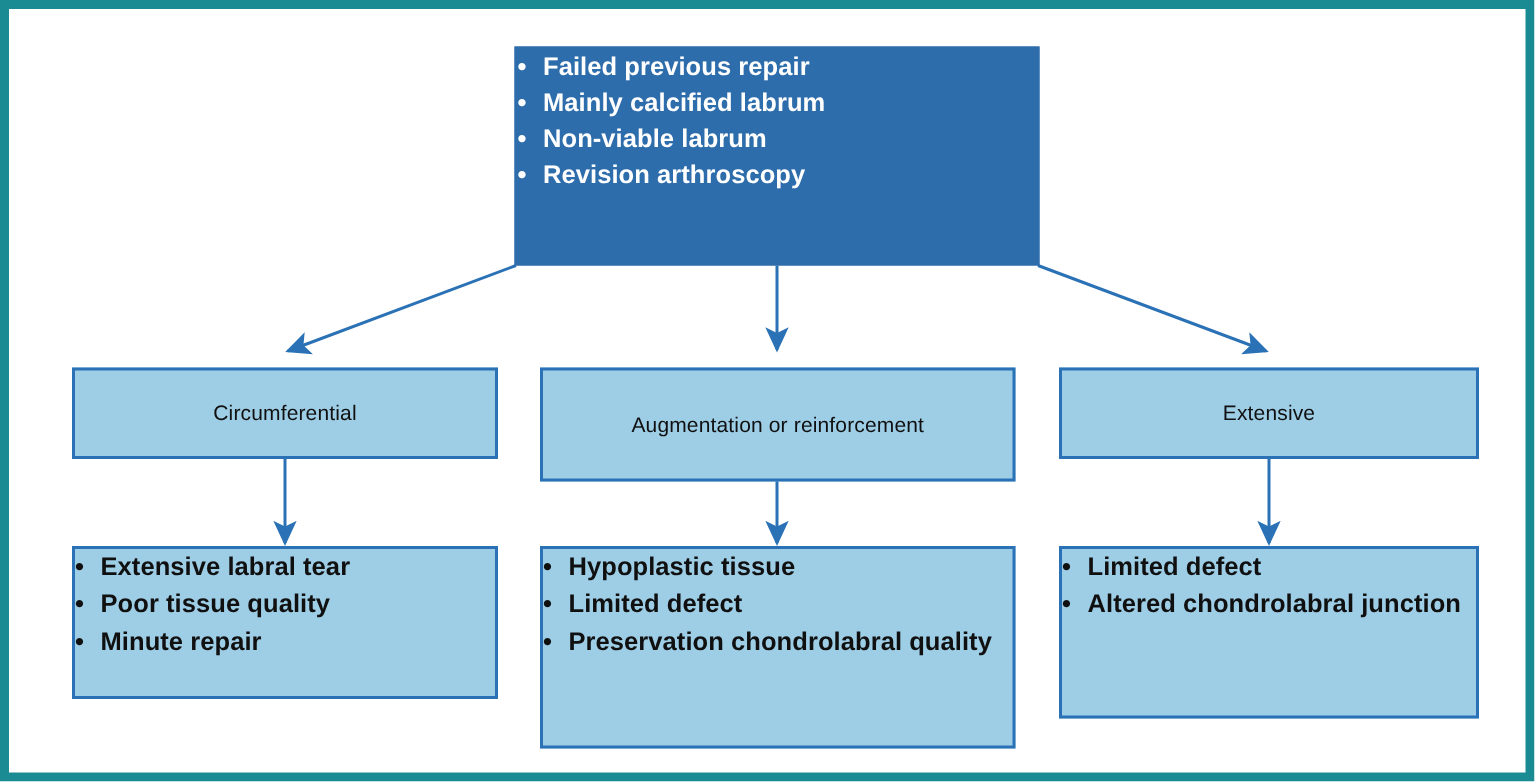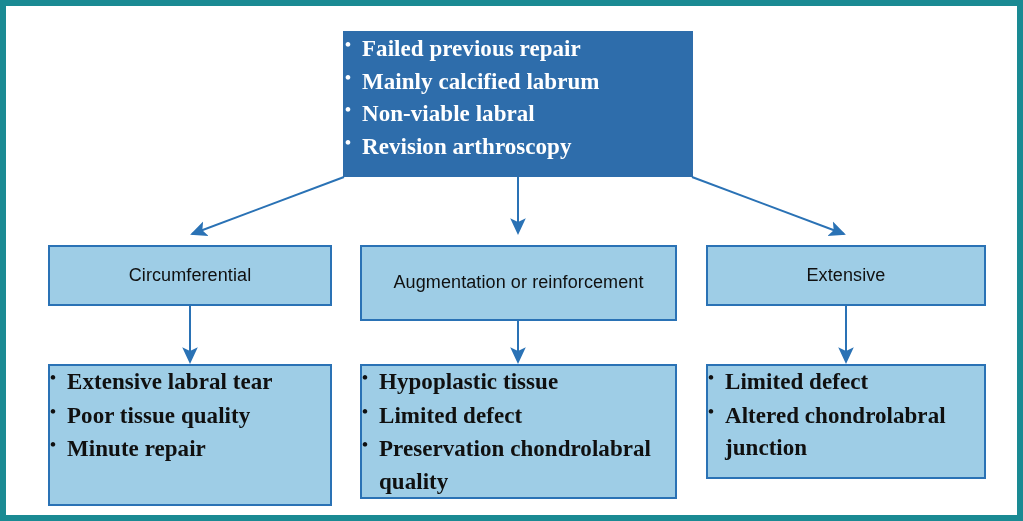--- a/index.html
+++ b/index.html
@@ -55,39 +55,38 @@
     justify-content: center;
   }
 
   .node-leaf {
     background: #9ecde6;
     border-color: #2a72b5;
     color: #101010;
   }
 
   .node-title {
-    font-size: 18px;
+    font-size: 14px;
     line-height: 1.2;
     letter-spacing: 0.1px;
     text-align: center;
   }
 
   
   ul.bullets {
     list-style: none;
     margin: 0;
     padding: 0;
   }
   ul.bullets li {
     position: relative;
     padding-left: 17px;
-    font-size: 23px;
+    font-size: 17px;
     line-height: 1.42;
     letter-spacing: 0.05px;
-    font-family: Liberation Serif, serif;
   }
   ul.bullets li::before {
     content: "\2022";
     position: absolute;
     left: 0;
     top: 0;
     font-size: 17px;
     line-height: 1.42;
   }
 
@@ -127,38 +126,38 @@
 
     <line x1="184" y1="300" x2="184" y2="356" stroke="#2a72b5" stroke-width="2" marker-end="url(#arrowhead)"></line>
     <line x1="512" y1="300" x2="512" y2="356" stroke="#2a72b5" stroke-width="2" marker-end="url(#arrowhead)"></line>
     <line x1="840" y1="300" x2="840" y2="356" stroke="#2a72b5" stroke-width="2" marker-end="url(#arrowhead)"></line>
   </svg>
 
   <div class="node node-root" style="left:337px; top:25px; width:350px; height:146px;">
     <ul class="bullets root-list">
       <li>Failed previous repair</li>
       <li>Mainly calcified labrum</li>
-      <li>Non-viable labral</li>
+      <li>Non-viable labrum</li>
       <li>Revision arthroscopy</li>
     </ul>
   </div>
 
   <div class="node node-mid" style="left:42px; top:239px; width:284px; height:61px;">
     <span class="node-title">Circumferential</span>
   </div>
 
   <div class="node node-mid" style="left:354px; top:239px; width:317px; height:76px;">
     <span class="node-title">Augmentation or reinforcement</span>
   </div>
 
   <div class="node node-mid" style="left:700px; top:239px; width:280px; height:61px;">
     <span class="node-title">Extensive</span>
   </div>
 
-  <div class="node node-leaf" style="left:42px; top:358px; width:284px; height:142px;">
+  <div class="node node-leaf" style="left:42px; top:358px; width:284px; height:102px;">
     <ul class="bullets leaf-list">
       <li>Extensive labral tear</li>
       <li>Poor tissue quality</li>
       <li>Minute repair</li>
     </ul>
   </div>
 
   <div class="node node-leaf" style="left:354px; top:358px; width:317px; height:135px;">
     <ul class="bullets leaf-list">
       <li>Hypoplastic tissue</li>

